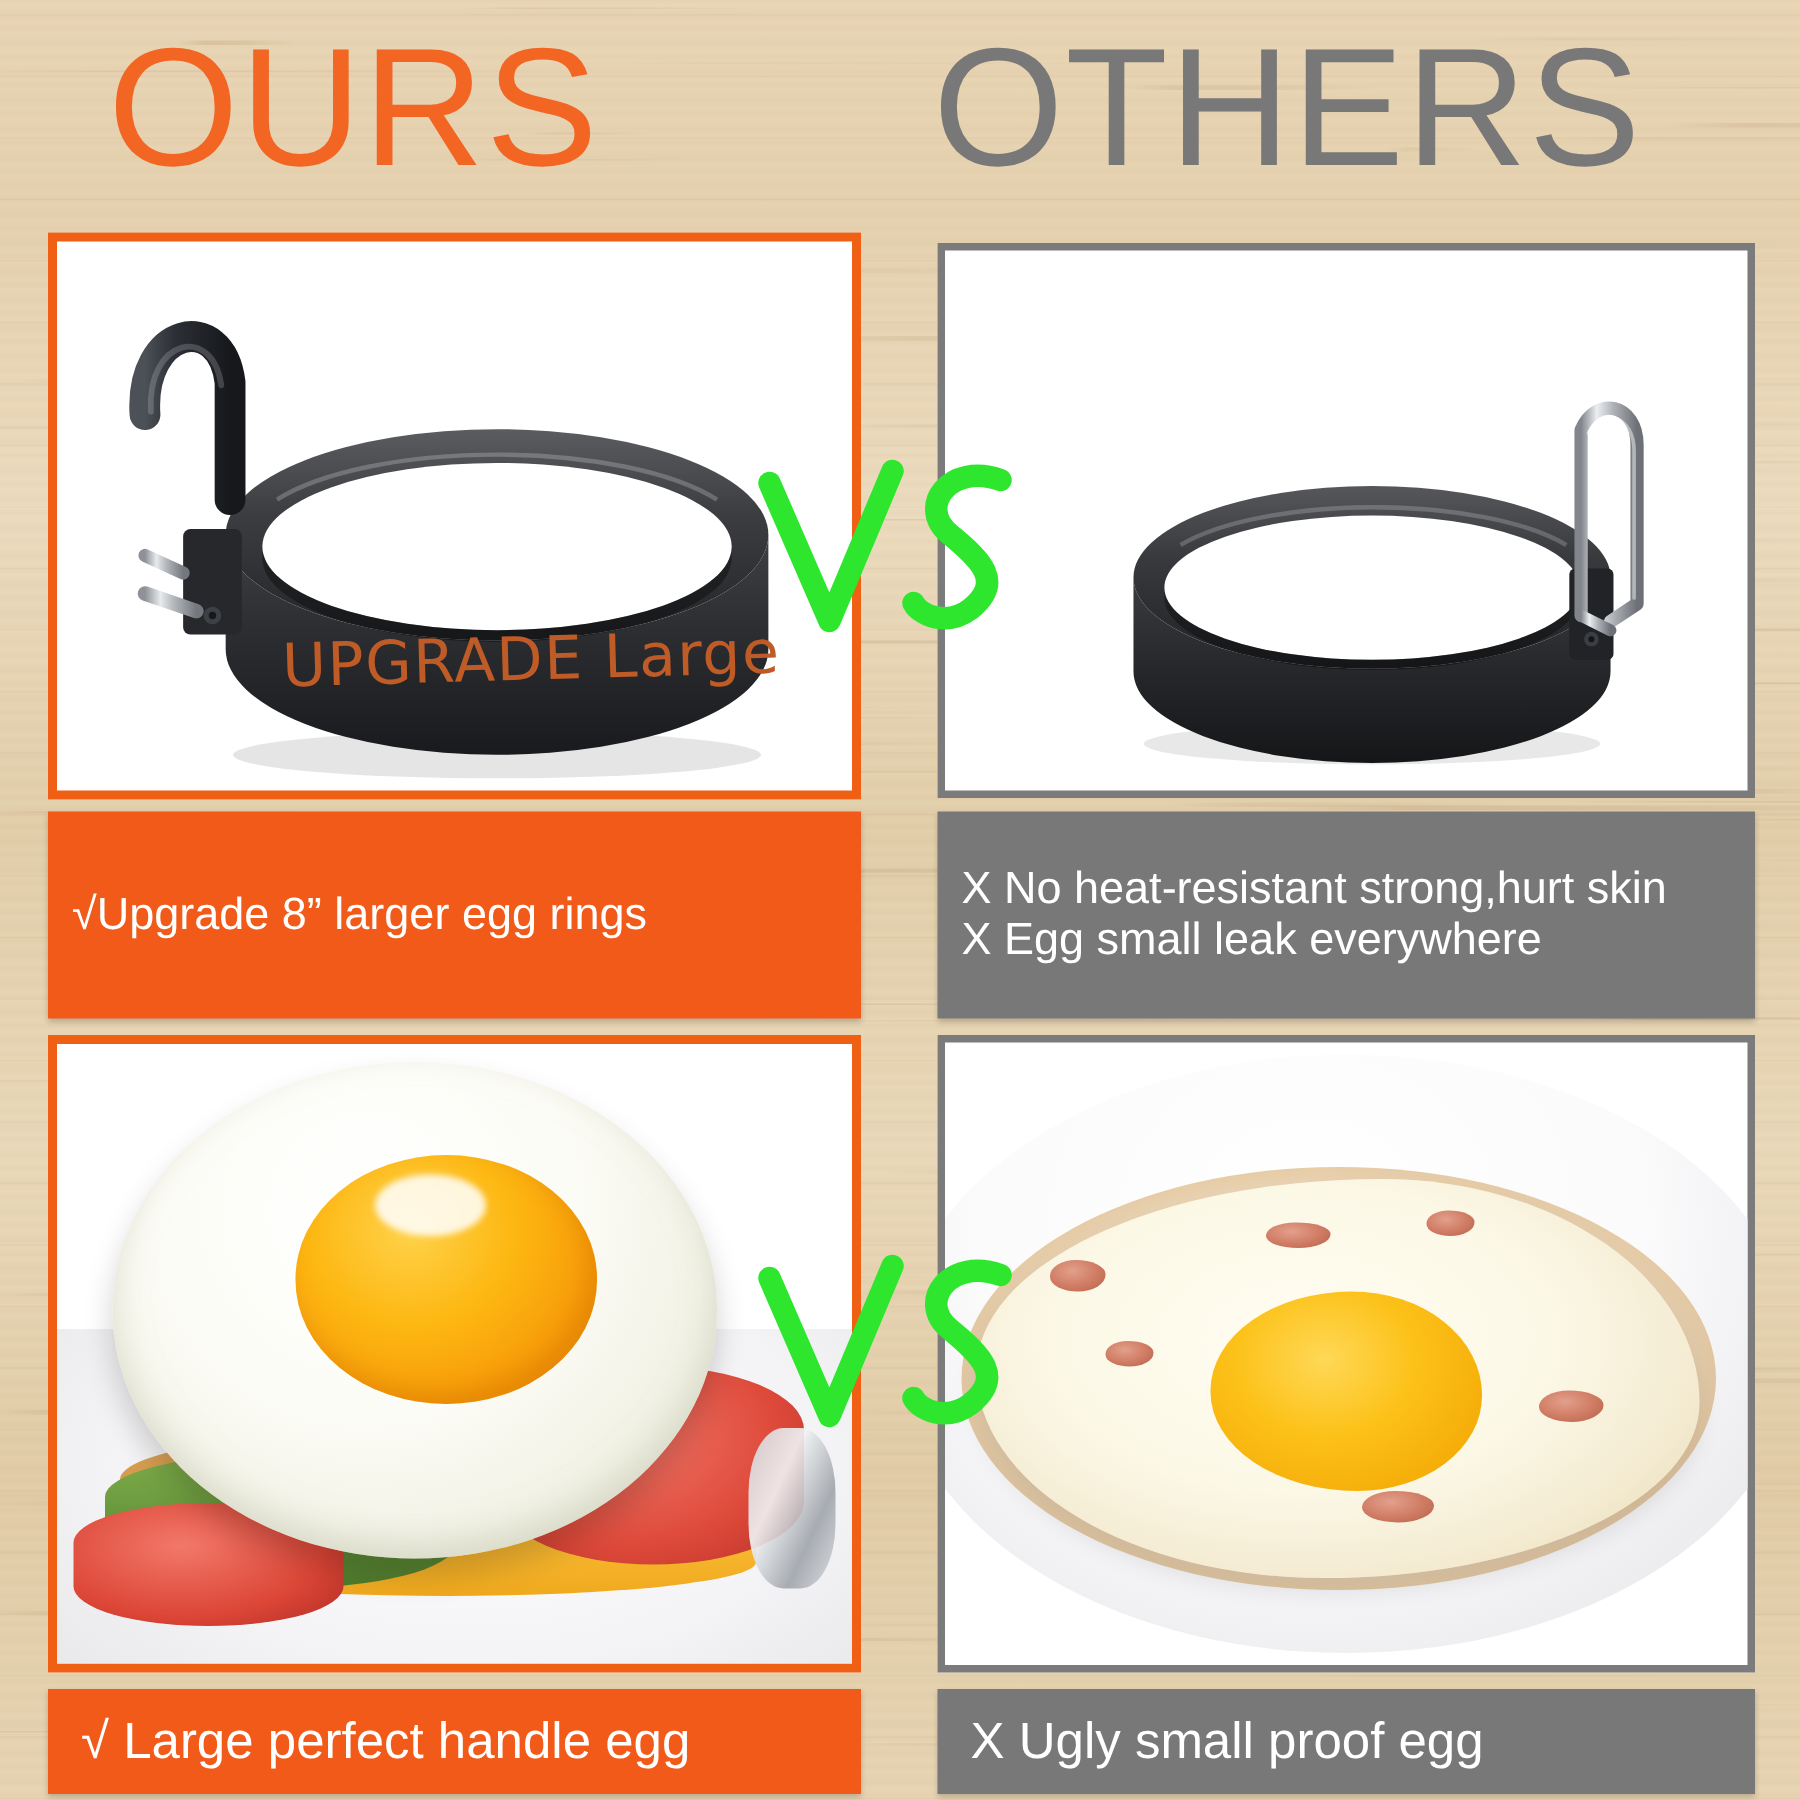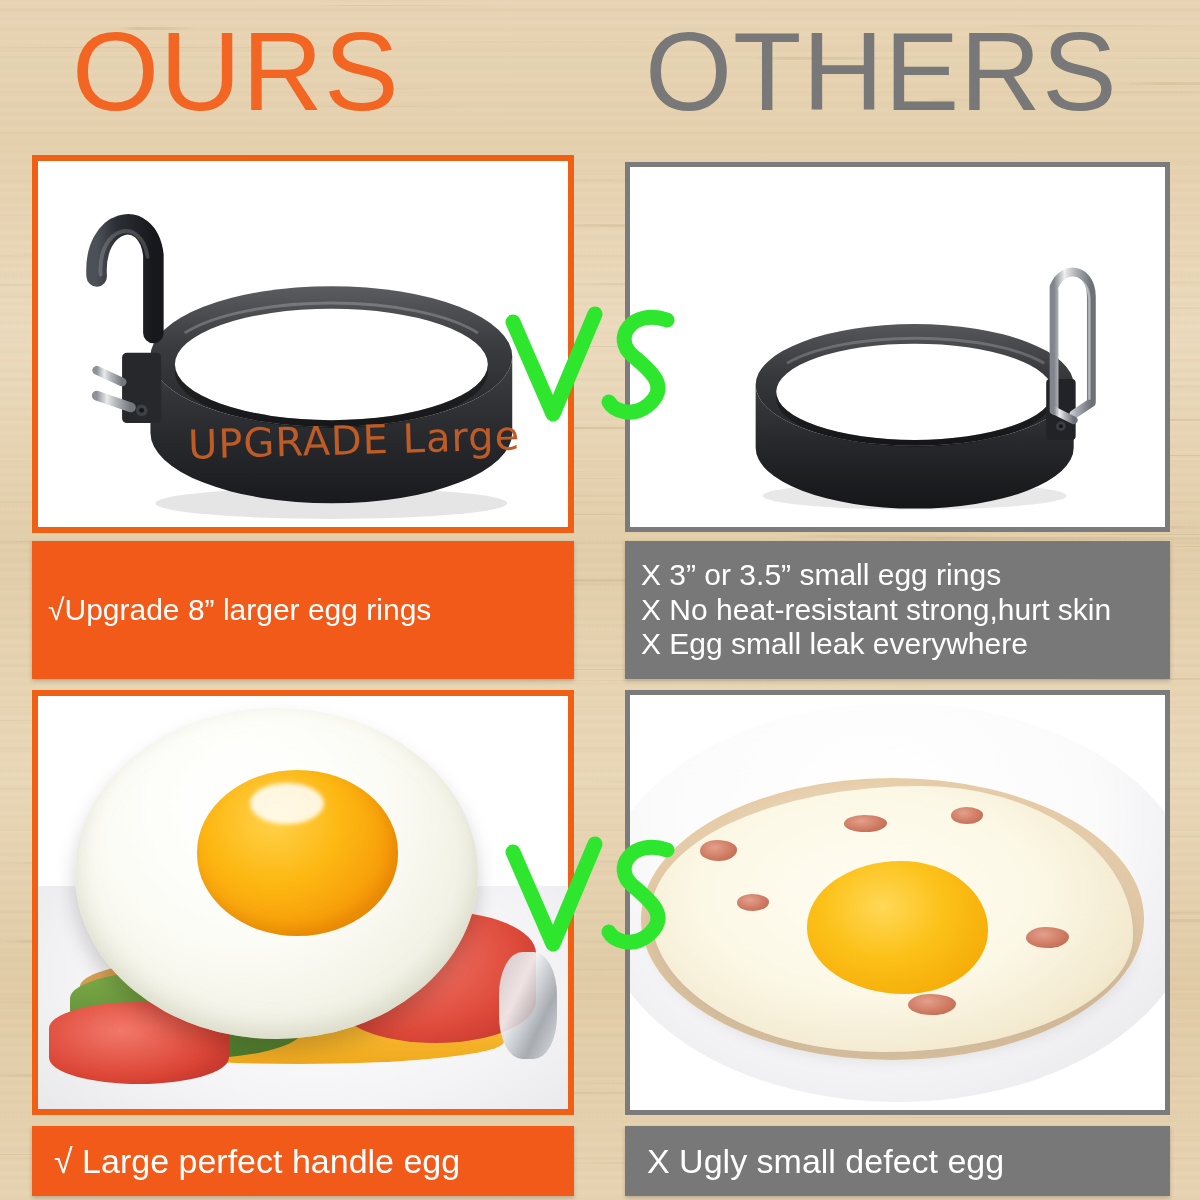--- a/index.html
+++ b/index.html
@@ -32,21 +32,21 @@
   }
 
   
   .title {
     position:absolute; top:16px;
     font-size:112px; line-height:1;
     font-weight:400; letter-spacing:1px;
     white-space:nowrap;
   }
   #title-ours   { left:72px;  color:#f26522; }
-  #title-others { left:645px; color:#787878; }
+  #title-others { left:622px; color:#787878; }
 
   
   .photo-panel {
     position:absolute;
     background:#ffffff;
     overflow:hidden;
   }
   .panel-ours   { border:6px solid #ef5f14; }
   .panel-others { border:5px solid #7b7b7b; }
 
@@ -400,21 +400,20 @@
     <path d="M432,248 L452,258" stroke="url(#chromeG2)" stroke-width="8" fill="none" stroke-linecap="round"></path>
   </svg>
 
 </div>
 
 <div class="bar bar-ours" id="bar-features-ours">
   <div class="line">√Upgrade 8” larger egg rings</div>
 </div>
 
 <div class="bar bar-others" id="bar-features-others">
-  <div class="line">X 3” or 3.5” small egg rings</div>
   <div class="line">X No heat-resistant strong,hurt skin</div>
   <div class="line">X Egg small leak everywhere</div>
 </div>
 
 <div class="photo-panel panel-ours" id="panel-egg-ours">
   <div class="sand-plate"></div>
 
   <div class="sand-layer" style="left:8%;top:62%;width:80%;height:26%;
               background:linear-gradient(180deg,#e0ab5e 0%,#c98a3e 60%,#aa6f2c 100%);"></div>
   <div class="sand-layer" style="left:10%;top:72%;width:78%;height:17%;
@@ -467,14 +466,14 @@
       <path d="M162,22 C128,10 106,40 128,58 C150,76 164,90 142,108 C126,120 108,112 104,104"></path>
     </g>
   </svg>
 </div>
 
 <div class="caption" id="caption-ours">
   <div class="line">√ Large perfect handle egg</div>
 </div>
 
 <div class="caption" id="caption-others">
-  <div class="line">X Ugly small defect egg</div>
+  <div class="line">X Ugly small proof egg</div>
 </div>
 
 </body></html>

